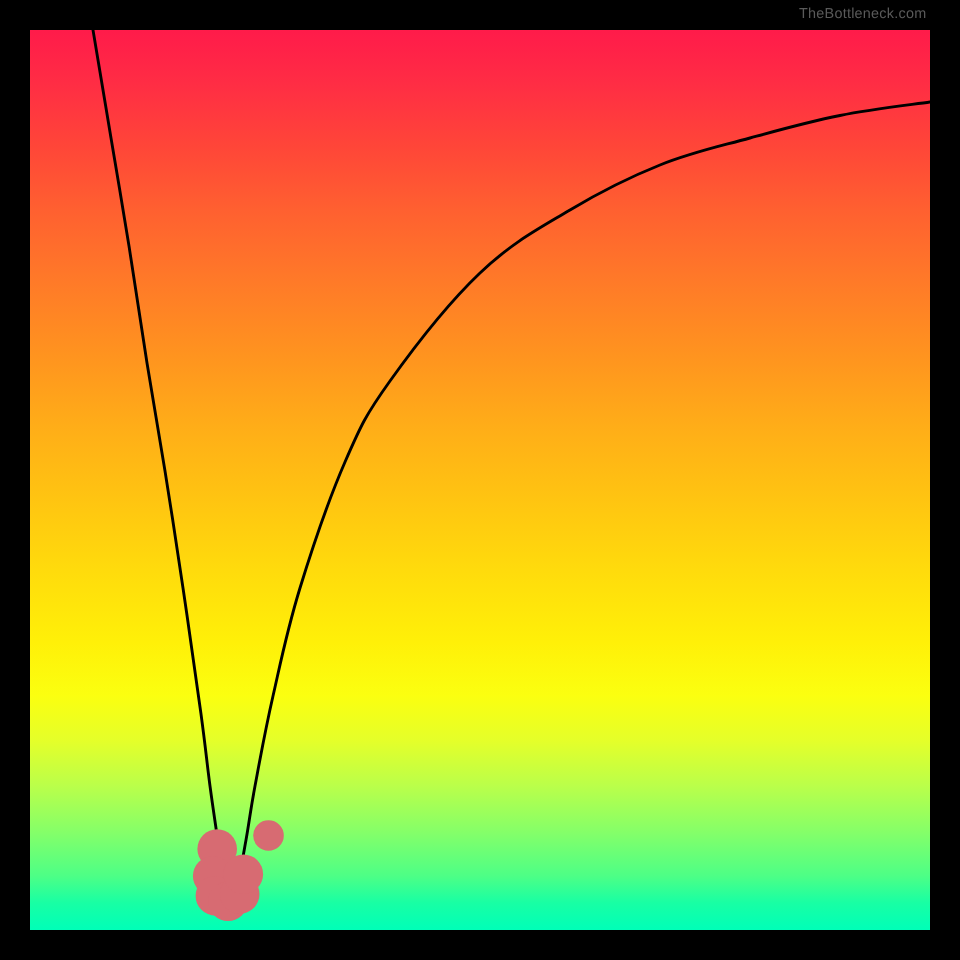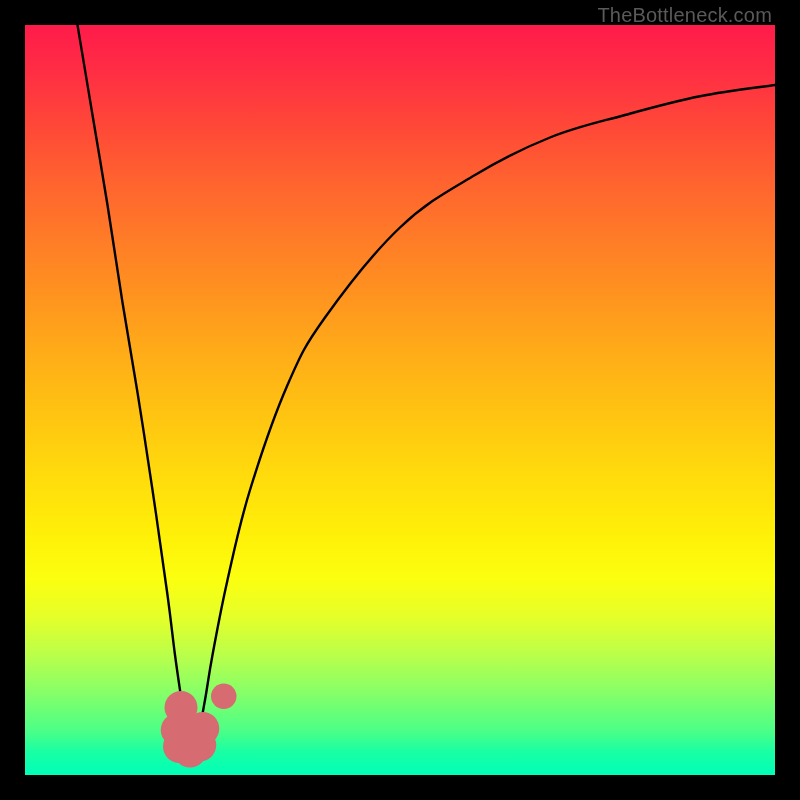--- a/index.html
+++ b/index.html
@@ -48,21 +48,21 @@
       #4dff86 94%,
       #18ffa4 97%,
       #00ffb8 100%
     );
   }
   .watermark {
     position: absolute;
     top: 4px;
     right: 28px;
     color: #5a5a5a;
-    font-size: 20px;
+    font-size: 12px;
     font-weight: 400;
     letter-spacing: 0.2px;
   }
   svg.curve {
     position: absolute;
     inset: 0;
   }
 </style>
 </head>
 <body>

